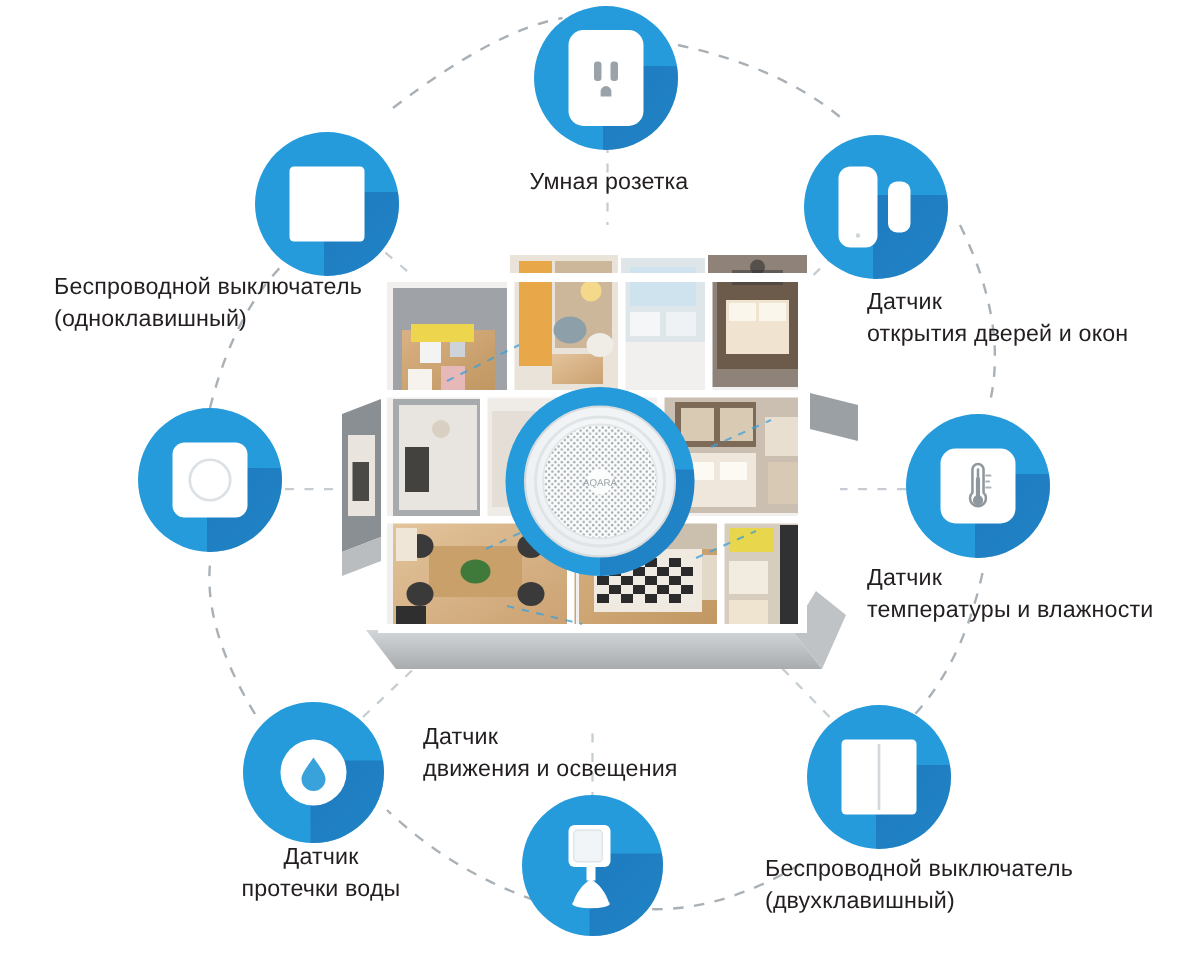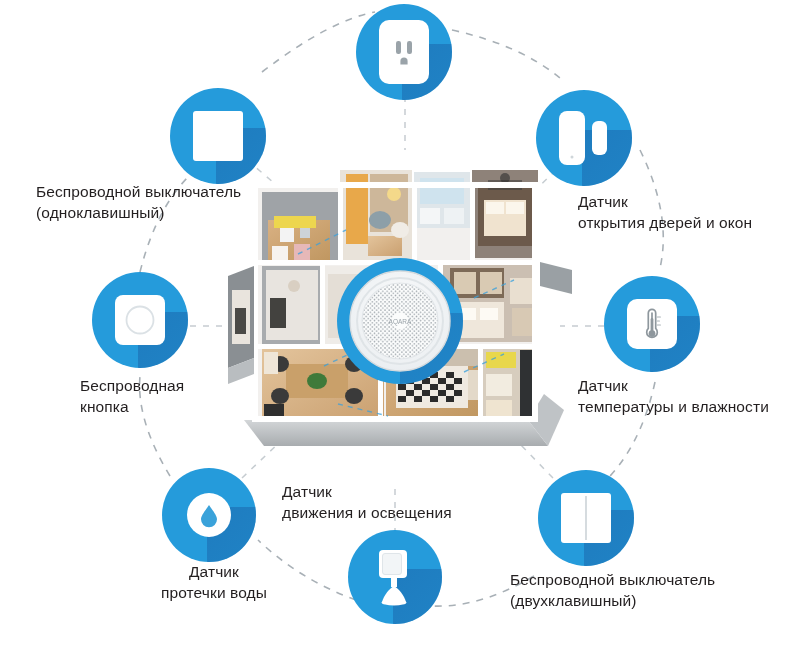--- a/index.html
+++ b/index.html
@@ -329,20 +329,21 @@
     <div class="node-circle" style="left:0;top:0;width:96px;height:96px;"></div>
     <div class="glyph" style="width:96px;height:96px;">
       <svg width="56" height="70" viewBox="0 0 56 70" xmlns="http://www.w3.org/2000/svg">
         <rect x="3" y="3" width="50" height="64" rx="10" fill="#ffffff"></rect>
         <rect x="20" y="24" width="5" height="13" rx="2.2" fill="#9aa3a9"></rect>
         <rect x="31" y="24" width="5" height="13" rx="2.2" fill="#9aa3a9"></rect>
         <path d="M24.4 44 a3.6 3.6 0 0 1 7.2 0 v3.4 h-7.2 z" fill="#9aa3a9"></path>
       </svg>
     </div>
   </div>
+  <div class="node-label lab-center" style="left:316px; top:112px; width:180px;">Умная розетка</div>
 
   <div class="node" style="left:536px; top:90px; width:100px; height:100px;">
     <div class="node-circle" style="left:0;top:0;width:96px;height:96px;"></div>
     <div class="glyph" style="width:96px;height:96px;">
       <svg width="58" height="62" viewBox="0 0 58 62" xmlns="http://www.w3.org/2000/svg">
         <rect x="4" y="4" width="26" height="54" rx="8" fill="#ffffff"></rect>
         <circle cx="17" cy="50" r="1.5" fill="#cfd6da"></circle>
         <rect x="37" y="14" width="15" height="34" rx="6" fill="#ffffff"></rect>
       </svg>
     </div>
@@ -416,22 +417,20 @@
 
   <div class="node" style="left:92px; top:272px; width:100px; height:100px;">
     <div class="node-circle" style="left:0;top:0;width:96px;height:96px;"></div>
     <div class="glyph" style="width:96px;height:96px;">
       <svg width="54" height="54" viewBox="0 0 54 54" xmlns="http://www.w3.org/2000/svg">
         <rect x="2" y="2" width="50" height="50" rx="8" fill="#ffffff"></rect>
         <circle cx="27" cy="27" r="13.5" fill="none" stroke="#dbe1e5" stroke-width="1.8"></circle>
       </svg>
     </div>
   </div>
-  <div class="node-label lab-left" style="left:80px; top:376px; width:184px;">Беспроводная
-кнопка</div>
 
   <div class="node" style="left:170px; top:88px; width:100px; height:100px;">
     <div class="node-circle" style="left:0;top:0;width:96px;height:96px;"></div>
     <div class="glyph" style="width:96px;height:96px;">
       <svg width="54" height="54" viewBox="0 0 54 54" xmlns="http://www.w3.org/2000/svg">
         <rect x="2" y="2" width="50" height="50" rx="3" fill="#ffffff"></rect>
       </svg>
     </div>
   </div>
   <div class="node-label lab-left" style="left:36px; top:182px; width:268px;">Беспроводной выключатель

